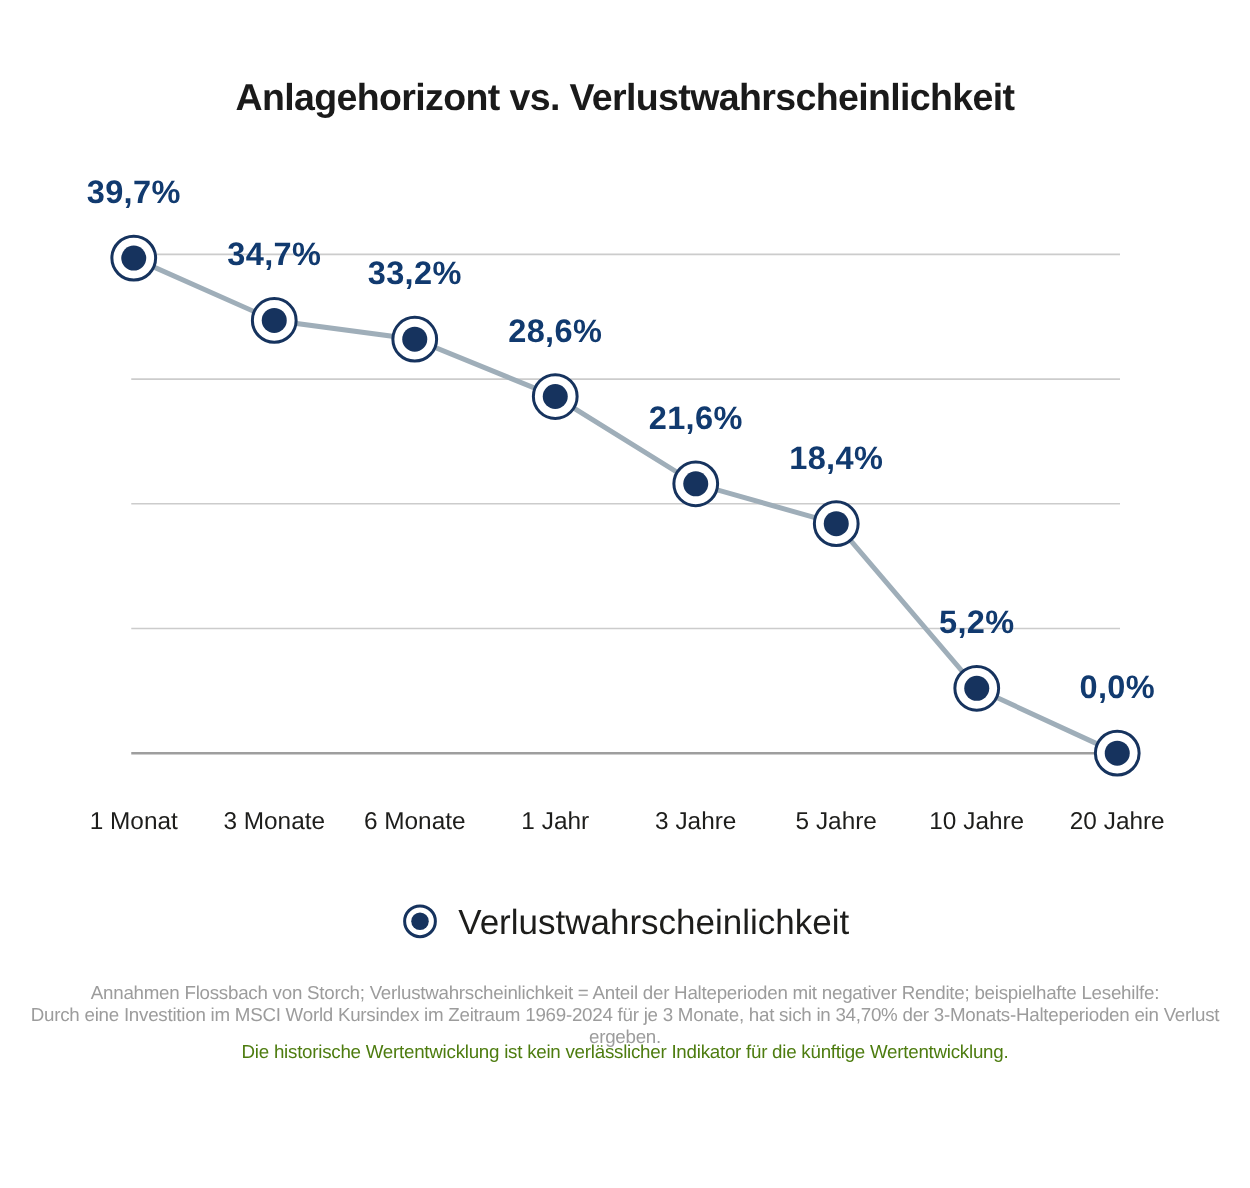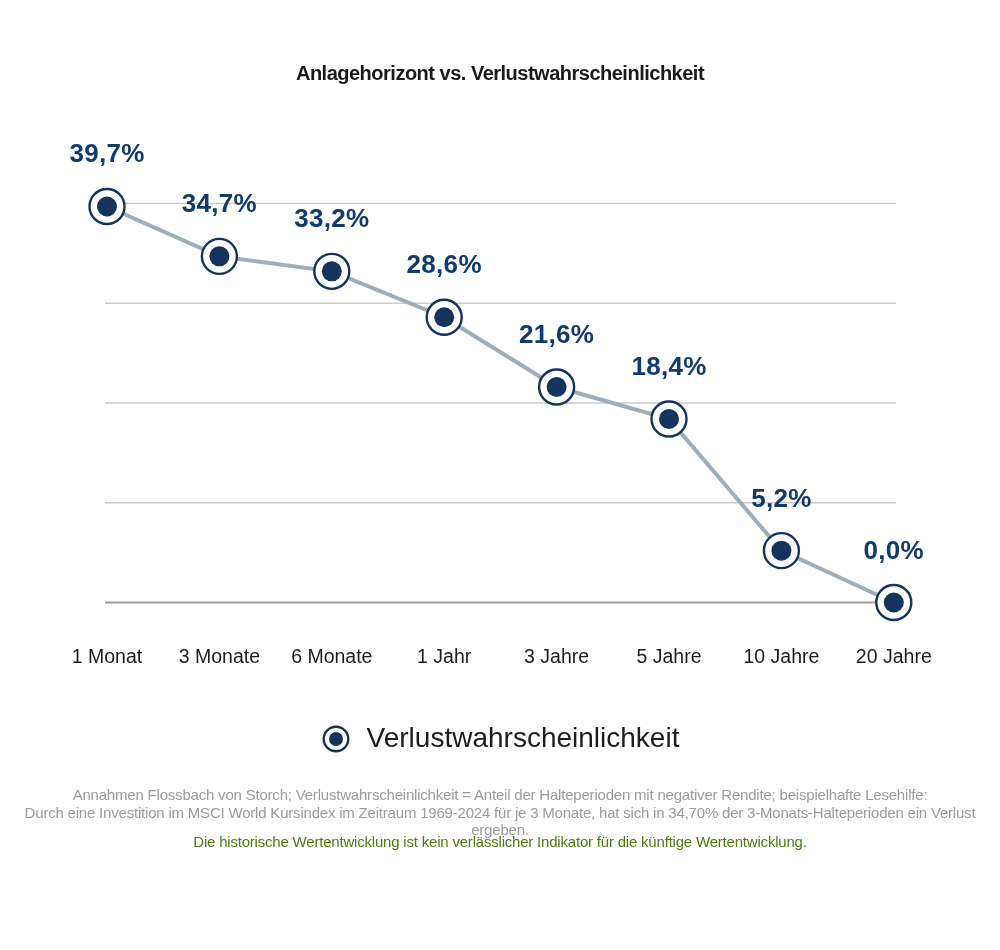--- a/index.html
+++ b/index.html
@@ -10,21 +10,21 @@
     background: #ffffff;
     font-family: "Liberation Sans", sans-serif;
     overflow: hidden;
   }
   .chart-title {
     position: absolute;
     top: 62px;
     left: 0;
     width: 100%;
     text-align: center;
-    font-size: 20px;
+    font-size: 30px;
     font-weight: bold;
     letter-spacing: -0.5px;
     color: #1a1a1a;
   }
   .chart-svg {
     position: absolute;
     top: 130px;
     left: 0;
   }
   .val-label {
@@ -40,21 +40,21 @@
     font-size: 19.5px;
     fill: #1d1d1b;
     text-anchor: middle;
   }
   .legend {
     position: absolute;
     top: 722px;
     left: 0;
     width: 100%;
     display: flex;
-    align-items: flex-end;
+    align-items: flex-start;
     justify-content: center;
     gap: 16px;
   }
   .legend-label {
     font-size: 28px;
     color: #1d1d1b;
   }
   .footnote {
     position: absolute;
     left: 0;

